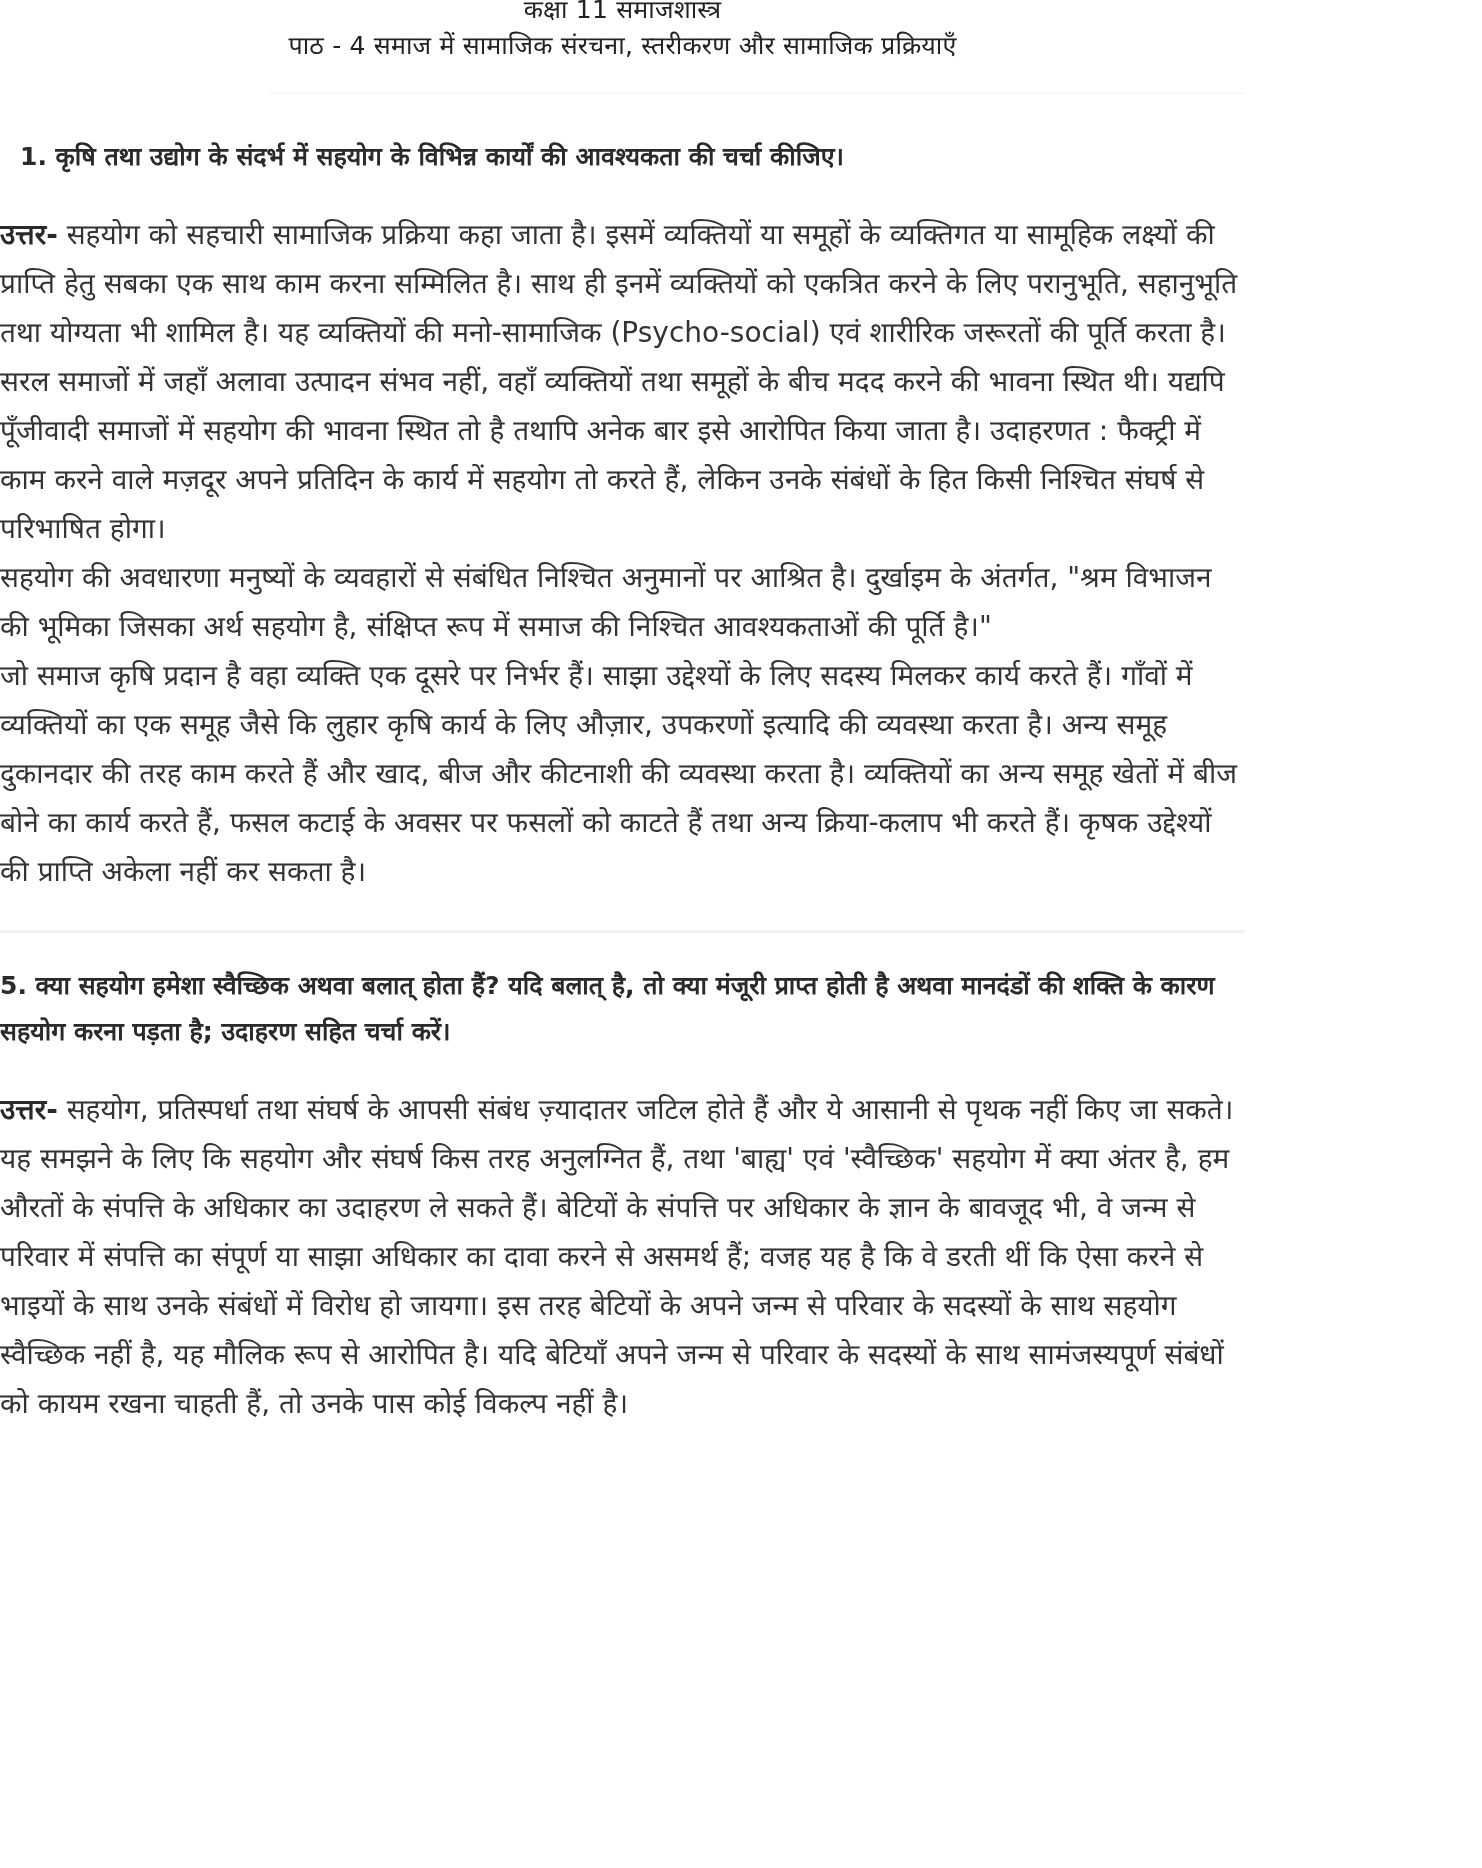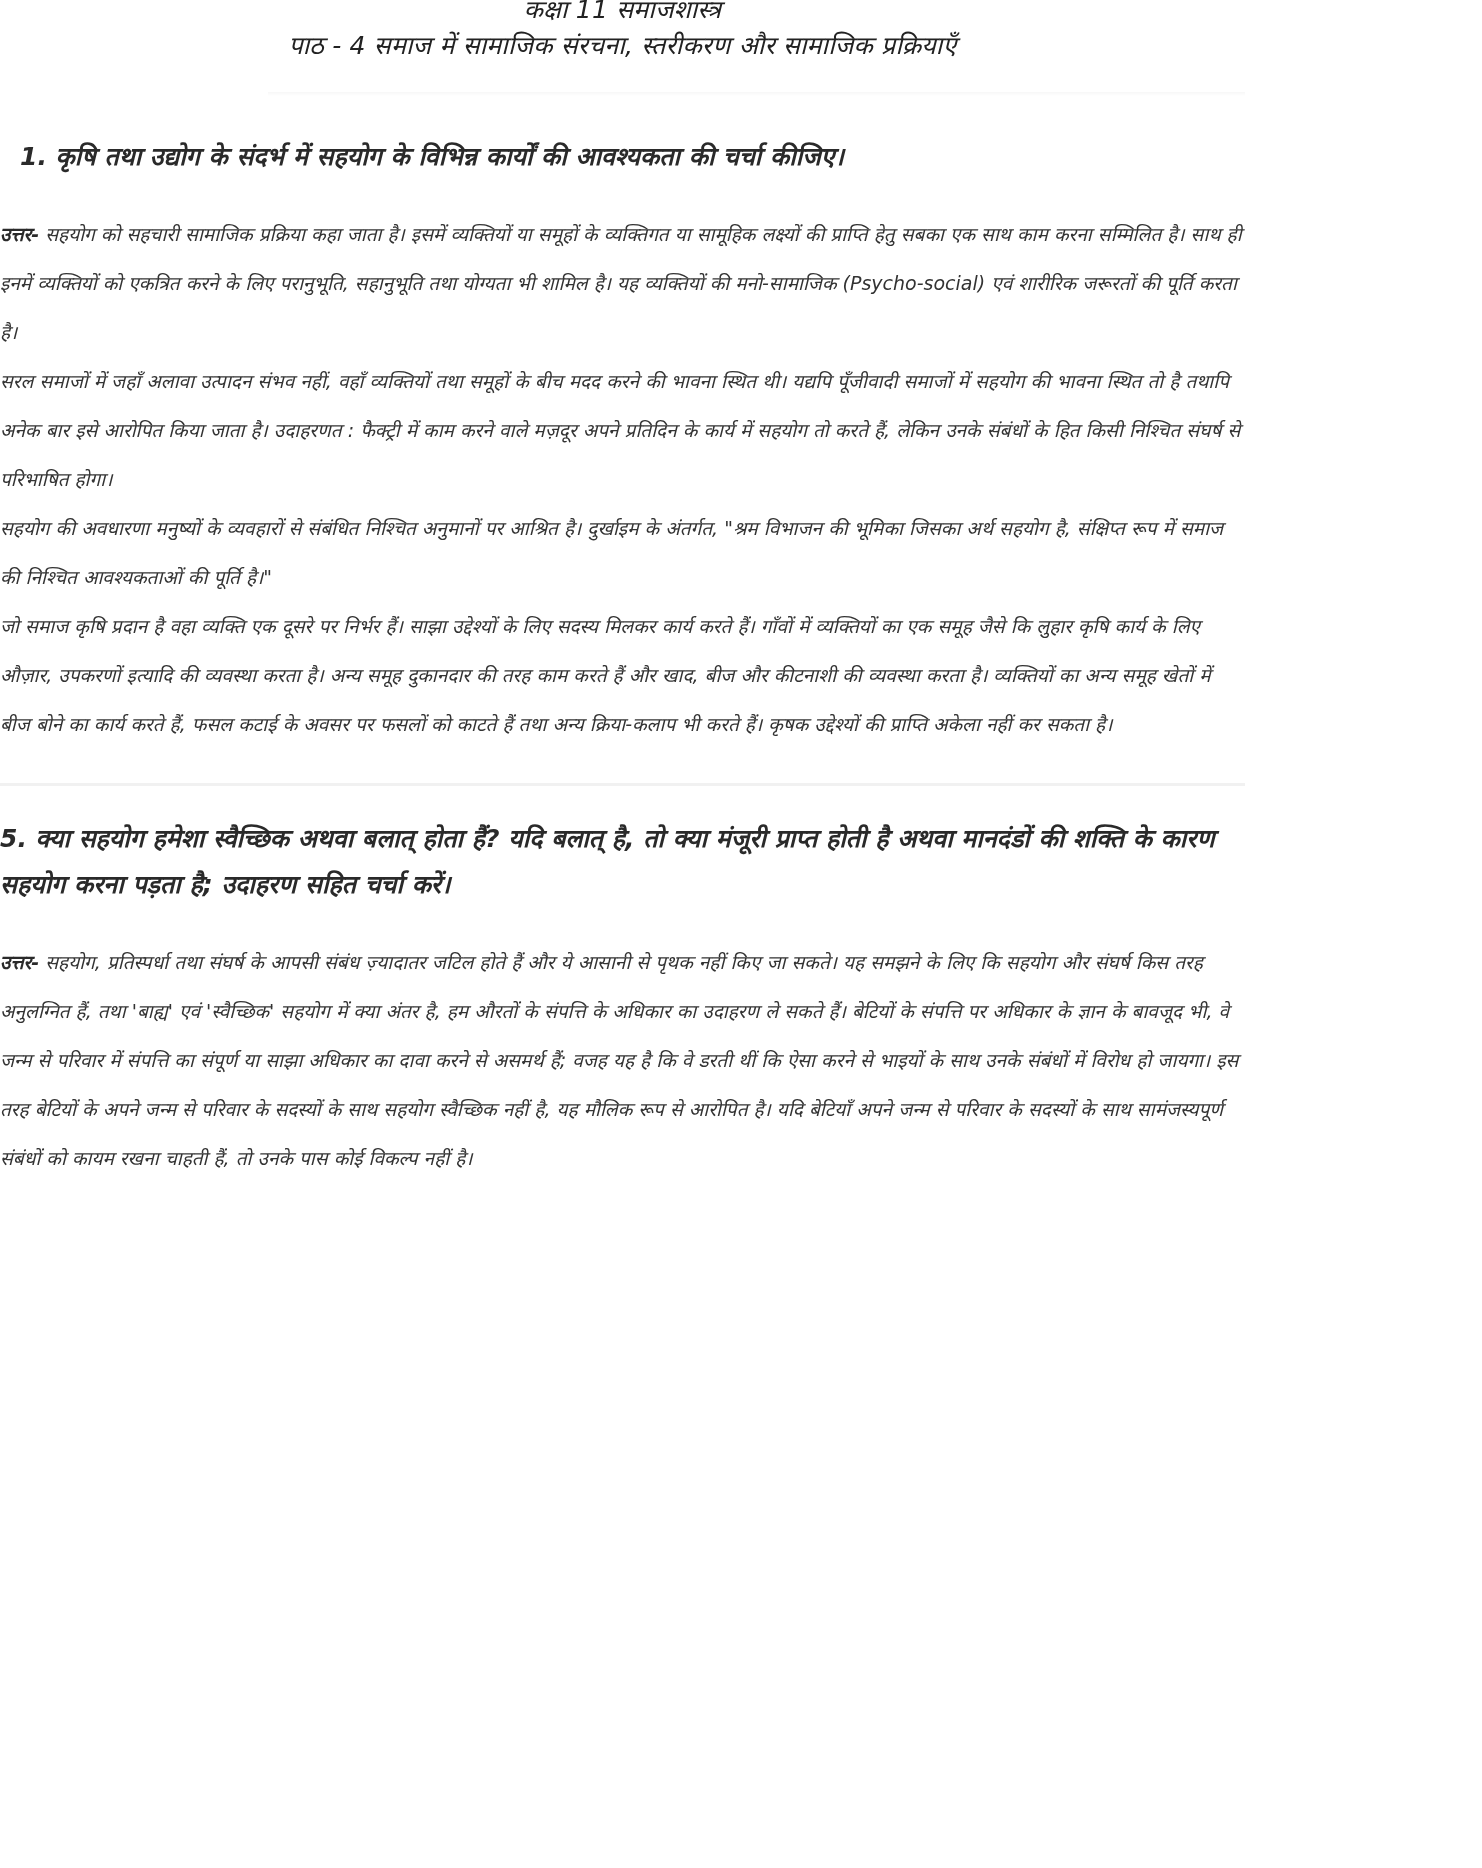--- a/index.html
+++ b/index.html
@@ -13,21 +13,20 @@
       overflow: hidden;
       position: relative;
       color: #2b2b2b;
       font-family: "DejaVu Sans", "Liberation Sans", sans-serif;
     }
     .page {
       position: absolute;
       left: 0;
       top: 0;
       width: 1245px;
-      font-style: italic;
     }
     .header {
       text-align: center;
       padding-top: 0;
     }
     .header .line {
       font-size: 25px;
       line-height: 48px;
       font-weight: normal;
       color: #222;
@@ -46,21 +45,21 @@
     .question {
       font-size: 25px;
       line-height: 46px;
       font-weight: bold;
       color: #2a2a2a;
       margin: 0;
       padding: 0;
     }
     .answer p {
       margin: 0;
-      font-size: 19px;
+      font-size: 28px;
       line-height: 49px;
       color: #333;
       font-weight: normal;
     }
     .answer .lbl {
       font-weight: bold;
       color: #2a2a2a;
     }
     .q1 {
       margin-top: 38px;

